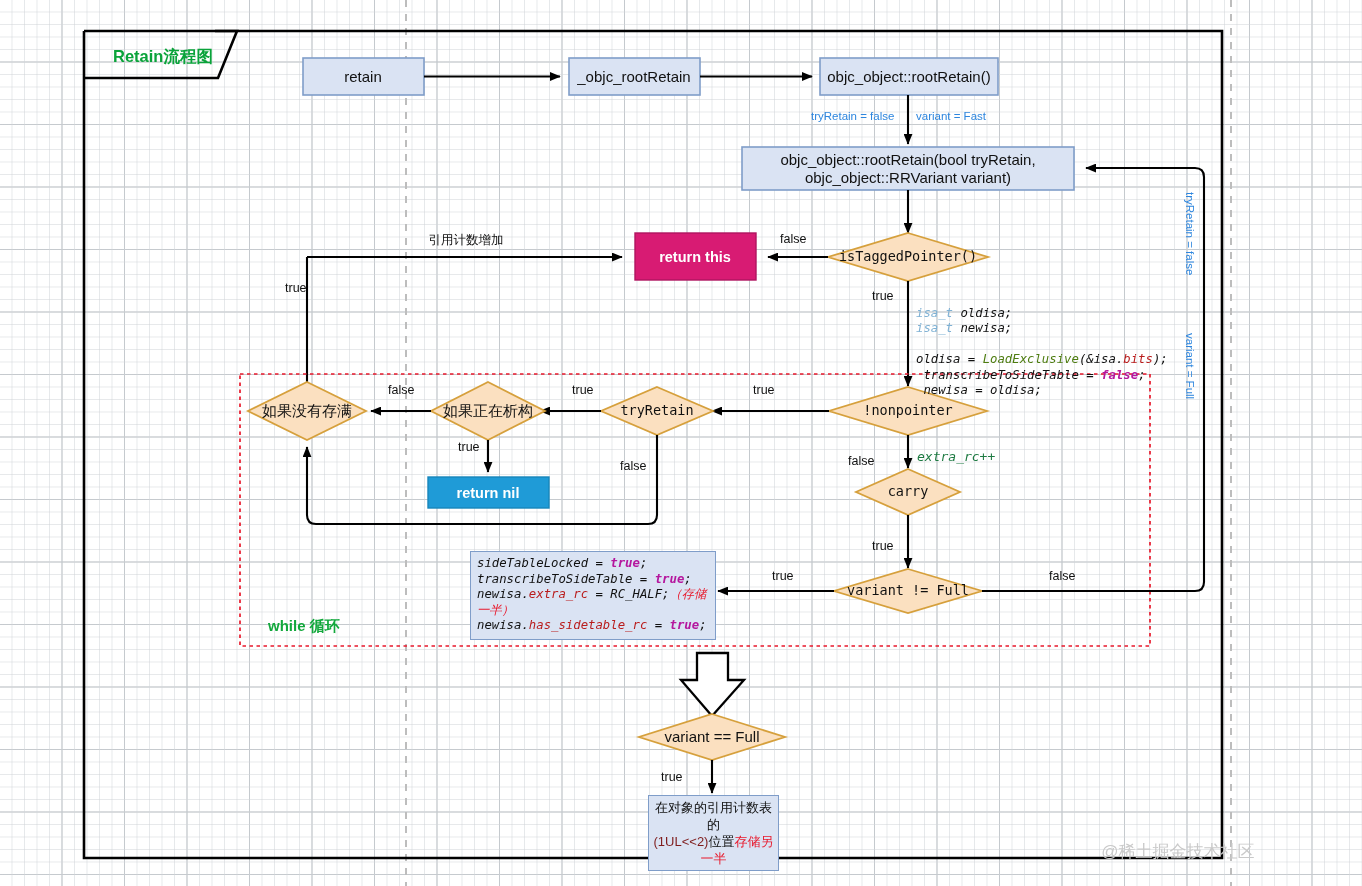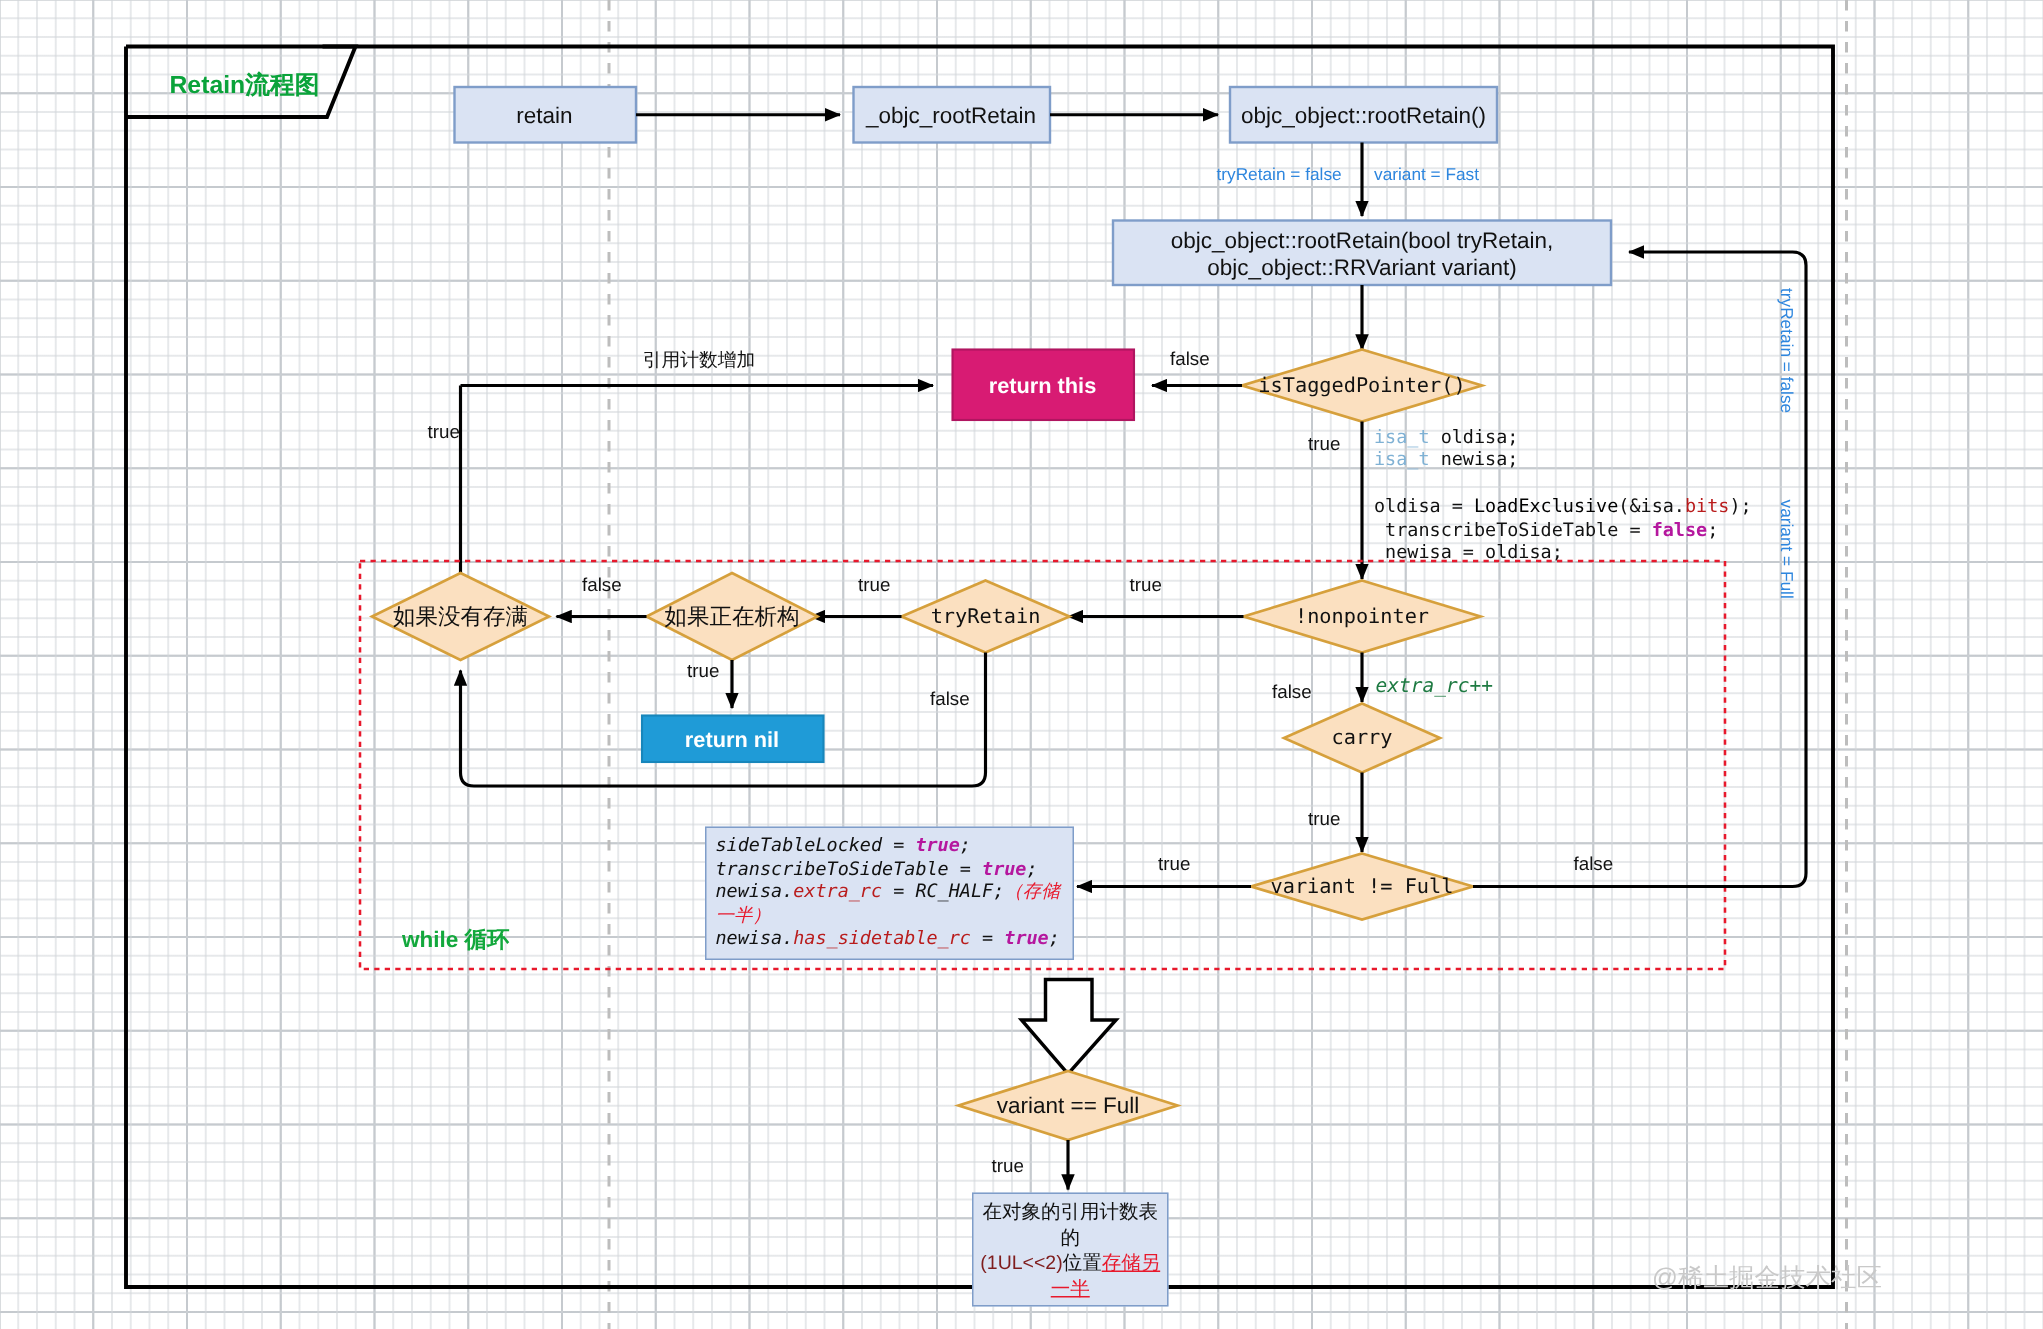--- a/index.html
+++ b/index.html
@@ -44,30 +44,30 @@
     position:absolute;
     font-family:"DejaVu Sans Mono","Liberation Mono",monospace;
     font-size:12.3px;line-height:15.5px;white-space:pre;color:#111;
   }
   .codeblk.boxed{
     background:#dae3f3;border:1.4px solid #7f9dc9;
     padding:4px 6px 5px 6px;white-space:normal;
   }
   .k-type{color:#7fb1d4;}
   .k-bool{color:#b5179e;font-weight:bold;}
-  .k-fn{color:#000000;}
+  .k-fn{color:#4d7c0f;}
   .k-mem{color:#b91c1c;}
   .k-red{color:#e8192c;}
   .cjk-box{
     position:absolute;background:#dae3f3;border:1.4px solid #7f9dc9;
     font-family:"Liberation Sans","DejaVu Sans",sans-serif;font-size:13px;
     line-height:17px;text-align:center;color:#111;padding:3px 4px;
   }
   .cjk-box .g{color:#7f1d1d;}
-  .cjk-box .r{color:#e8192c;text-decoration:underline;}
+  .cjk-box .r{color:#e8192c;}
   .vrot{
     position:absolute;color:#2e86de;font-size:11.5px;
     font-family:"Liberation Sans",sans-serif;
     transform:rotate(90deg);transform-origin:left top;white-space:nowrap;
   }
 </style>
 </head>
 <body>
 
 <div id="canvas"></div>
@@ -183,21 +183,21 @@
 
   <polygon class="diamond" points="712,714 785,737 712,760 639,737"></polygon>
   <text class="node-txt" x="712" y="742" text-anchor="middle">variant == Full</text>
 
   <line class="lnk" x1="712" y1="760" x2="712" y2="793" marker-end="url(#ah)"></line>
   <text class="lbl" x="661" y="781">true</text>
 
   <text class="watermark" x="1178" y="857" text-anchor="middle">@稀土掘金技术社区</text>
 </svg>
 
-<div class="codeblk" style="left:916px;top:268px;">
+<div class="codeblk" style="left:916px;top:290px;font-style:italic;">
 <span class="k-type">isa_t</span> oldisa;
 <span class="k-type">isa_t</span> newisa;
 
 oldisa = <span class="k-fn">LoadExclusive</span>(&amp;isa.<span class="k-mem">bits</span>);
  transcribeToSideTable = <span class="k-bool">false</span>;
  newisa = oldisa;</div>
 
 <div class="codeblk boxed" style="left:470px;top:551px;width:232px;font-style:italic;">
 sideTableLocked = <span class="k-bool">true</span>;<br>
 transcribeToSideTable = <span class="k-bool">true</span>;<br>

